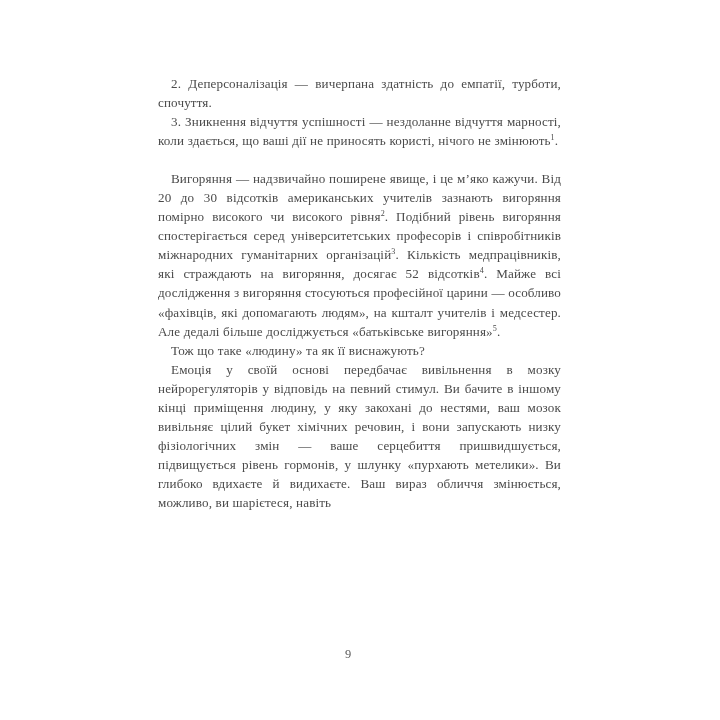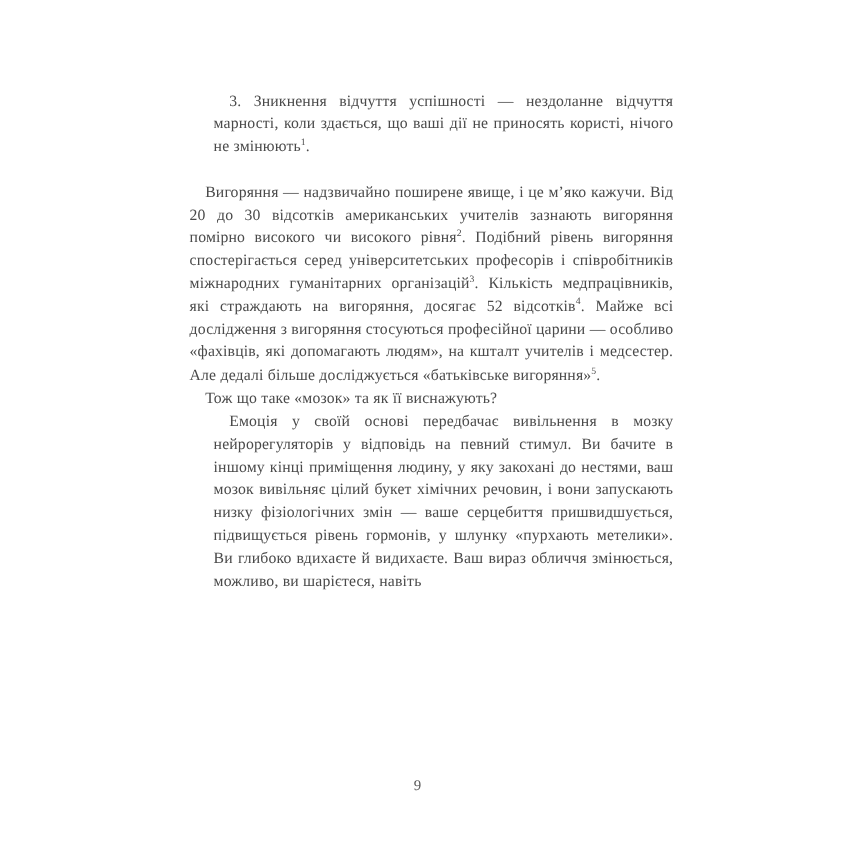--- a/index.html
+++ b/index.html
@@ -31,21 +31,20 @@
     text-justify: inter-word;
     font-size: 13.1px;
     line-height: 19.05px;
     color: #4a4a4a;
     letter-spacing: 0.01em;
     word-spacing: 0.01em;
     -webkit-font-smoothing: antialiased;
   }
   p.para:last-child {
     text-align: justify;
-    margin-left: 20px;
   }
   sup.fn {
     font-size: 0.62em;
     vertical-align: super;
     line-height: 0;
     color: #4a4a4a;
   }
   .page-number {
     position: absolute;
     left: 0;
@@ -61,26 +60,27 @@
     left: -12px;
   }
 </style>
 </head>
 <body>
 
 <div class="page">
 
   <div class="textblock">
     <div>
+        <p class="para">2. Деперсоналізація — вичерпана здатність до емпатії, турботи, спочуття.</p>
         <p class="para">3. Зникнення відчуття успішності — нездоланне відчуття марності, коли здається, що ваші дії не приносять користі, нічого не змінюють<sup class="fn">1</sup>.</p>
       </div>
     <div class="block-gap"></div>
     <div>
         <p class="para">Вигоряння — надзвичайно поширене явище, і це м’яко кажучи. Від 20 до 30 відсотків американських учителів зазнають вигоряння помірно високого чи високого рівня<sup class="fn">2</sup>. Подібний рівень вигоряння спостерігається серед університетських професорів і співробітників міжнародних гуманітарних організацій<sup class="fn">3</sup>. Кількість медпрацівників, які страждають на вигоряння, досягає 52 відсотків<sup class="fn">4</sup>. Майже всі дослідження з вигоряння стосуються професійної царини — особливо «фахівців, які допомагають людям», на кшталт учителів і медсестер. Але дедалі більше досліджується «батьківське вигоряння»<sup class="fn">5</sup>.</p>
-        <p class="para">Тож що таке «мозок» та як її виснажують?</p>
+        <p class="para">Тож що таке «людину» та як її виснажують?</p>
         <p class="para">Емоція у своїй основі передбачає вивільнення в мозку нейрорегуляторів у відповідь на певний стимул. Ви бачите в іншому кінці приміщення людину, у яку закохані до нестями, ваш мозок вивільняє цілий букет хімічних речовин, і вони запускають низку фізіологічних змін — ваше серцебиття пришвидшується, підвищується рівень гормонів, у шлунку «пурхають метелики». Ви глибоко вдихаєте й видихаєте. Ваш вираз обличчя змінюється, можливо, ви шарієтеся, навіть</p>
       </div>
   </div>
 
   <div class="page-number">
     <span>9</span>
   </div>
 
 </div>
 

